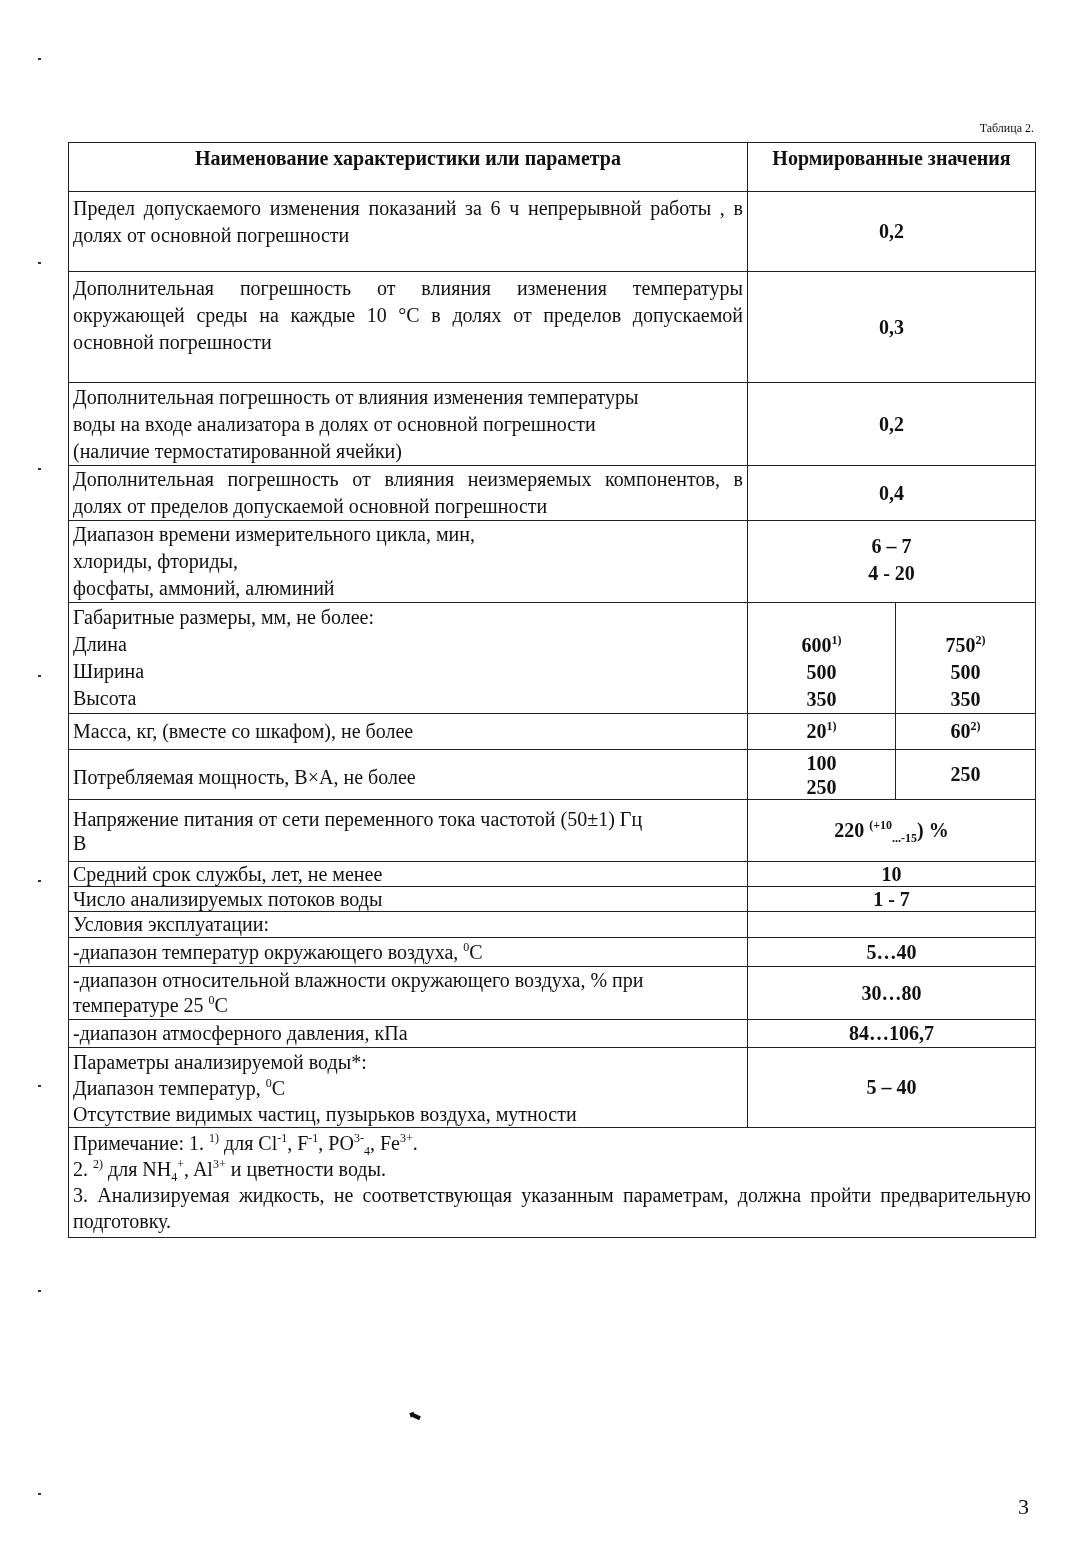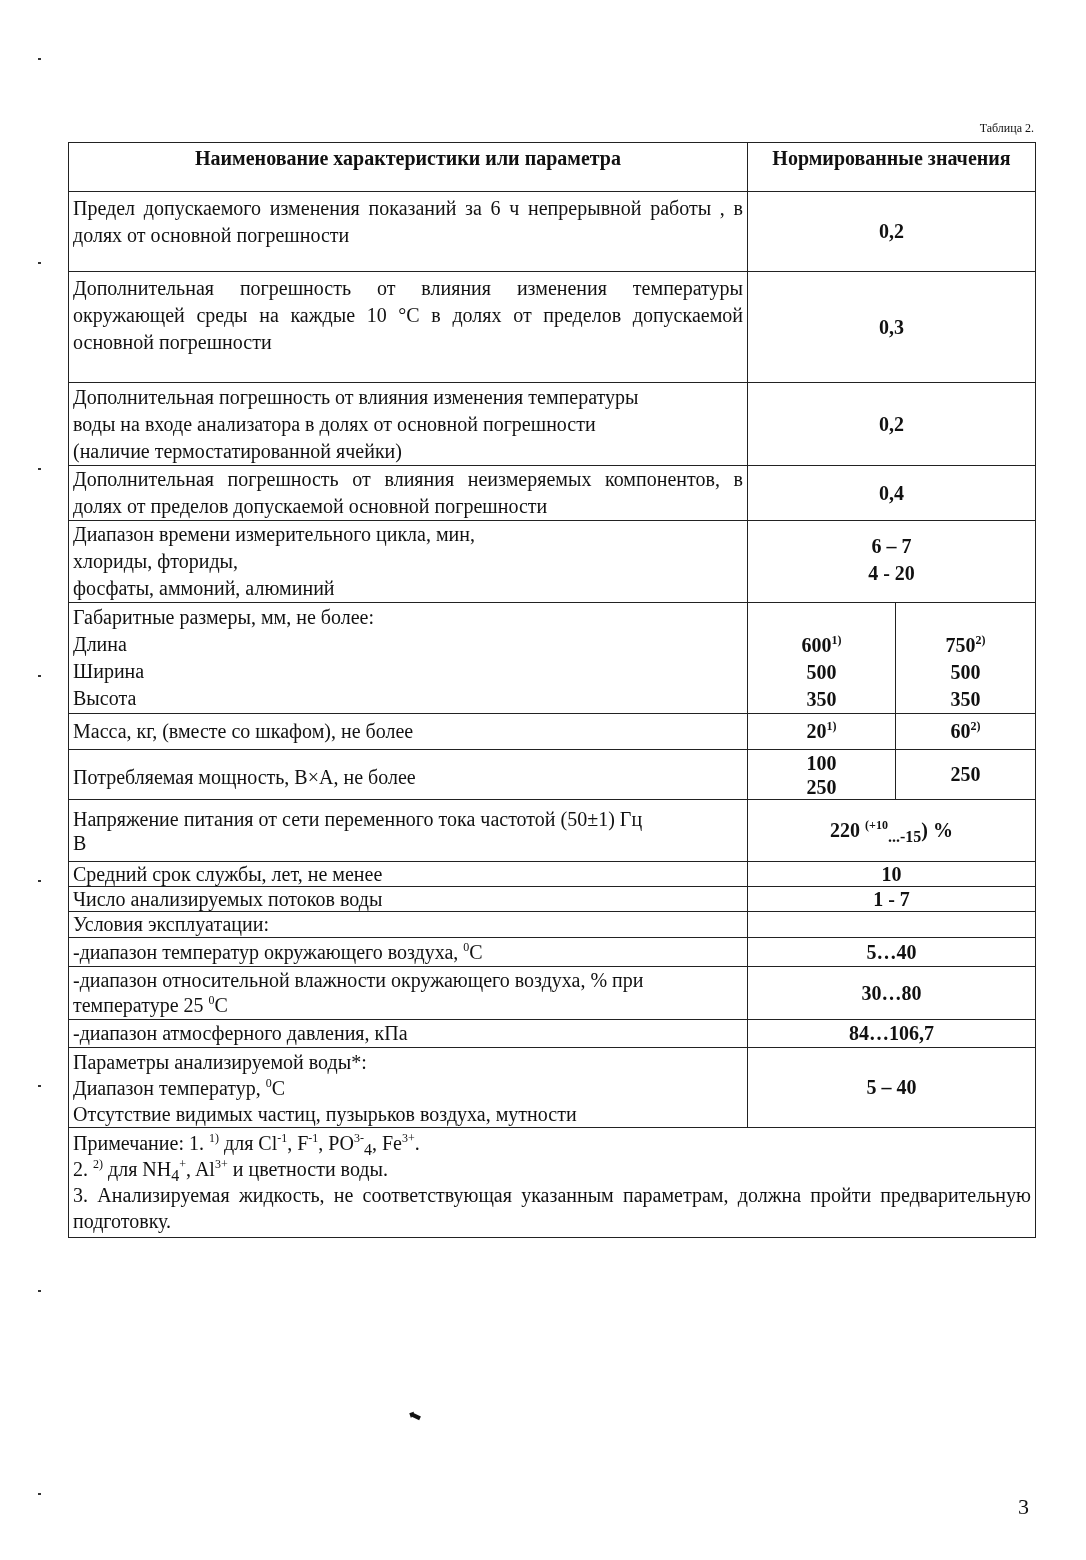--- a/index.html
+++ b/index.html
@@ -17,21 +17,21 @@
   }
   table.spec td {
     border: 1.5px solid #222; padding: 0 4px; vertical-align: middle;
     font-size: 20px; line-height: 27px;
   }
   table.spec td.name { text-align: left; }
   table.spec td.val { text-align: center; font-weight: bold; }
   table.spec td.just { text-align: justify; text-align-last: left; }
   .dash td { border-bottom: 1px dashed #444; }
   sup { font-size: 12px; line-height: 0; }
-  sub { font-size: 16px; line-height: 0; }
+  sub { font-size: 12px; line-height: 0; }
   .page-number { position: absolute; left: 1018px; top: 1494px; font-size: 22px; }
   .speck { position: absolute; width: 3px; height: 2px; background: #333; }
   .mark { position: absolute; left: 408px; top: 1406px; font-size: 16px; transform: rotate(-20deg); }
   .note-line { display: block; }
 </style>
 </head>
 <body>
 
 <div class="caption">Таблица 2.</div>
 

